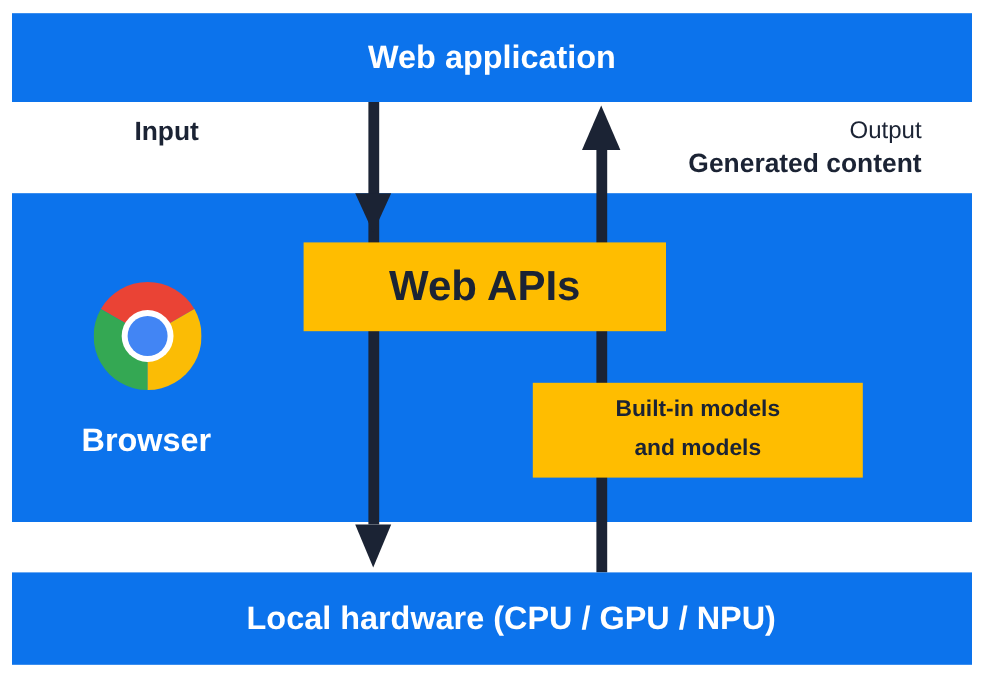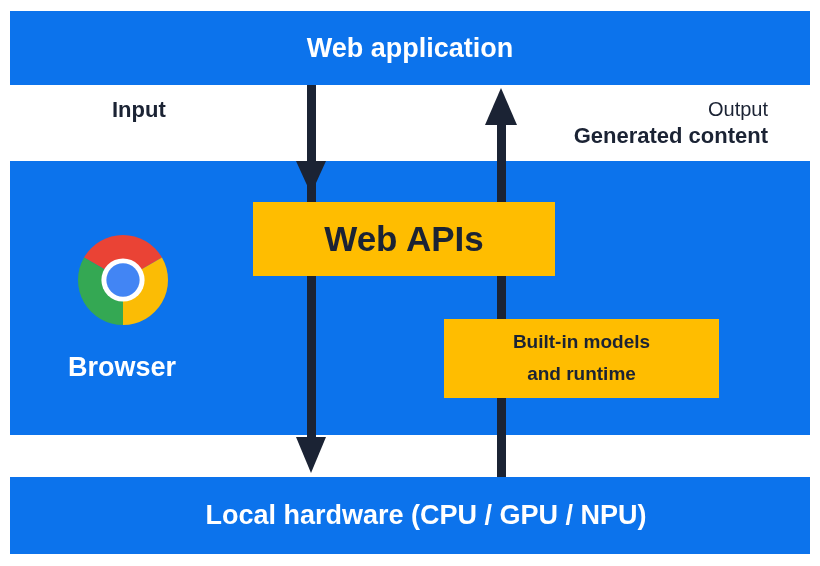--- a/index.html
+++ b/index.html
@@ -94,21 +94,21 @@
   <div class="head head-down-mid"></div>
   <div class="head head-down-bottom"></div>
   <div class="shaft shaft-up"></div>
   <div class="head head-up-top"></div>
 
   <div class="ybox ybox-webapis">
     <span>Web APIs</span>
   </div>
   <div class="ybox ybox-builtin">
     <div>Built-in models</div>
-    <div>and runtime</div>
+    <div>and models</div>
   </div>
 
   <svg class="chrome-logo" viewBox="0 0 100 100">
     <path d="M50,50 L6.7,25 A50,50 0 0 1 93.3,25 Z" style="fill:var(--c-chrome_red)"></path>
     <path d="M50,50 L6.7,25 A50,50 0 0 0 50,100 Z" style="fill:var(--c-chrome_green)"></path>
     <path d="M50,50 L50,100 A50,50 0 0 0 93.3,25 Z" style="fill:var(--c-chrome_yellow)"></path>
     <circle cx="50" cy="50" r="24" style="fill:var(--c-white)"></circle>
     <circle cx="50" cy="50" r="18.5" style="fill:var(--c-chrome_blue)"></circle>
   </svg>
   <div class="browser-label">Browser</div>

